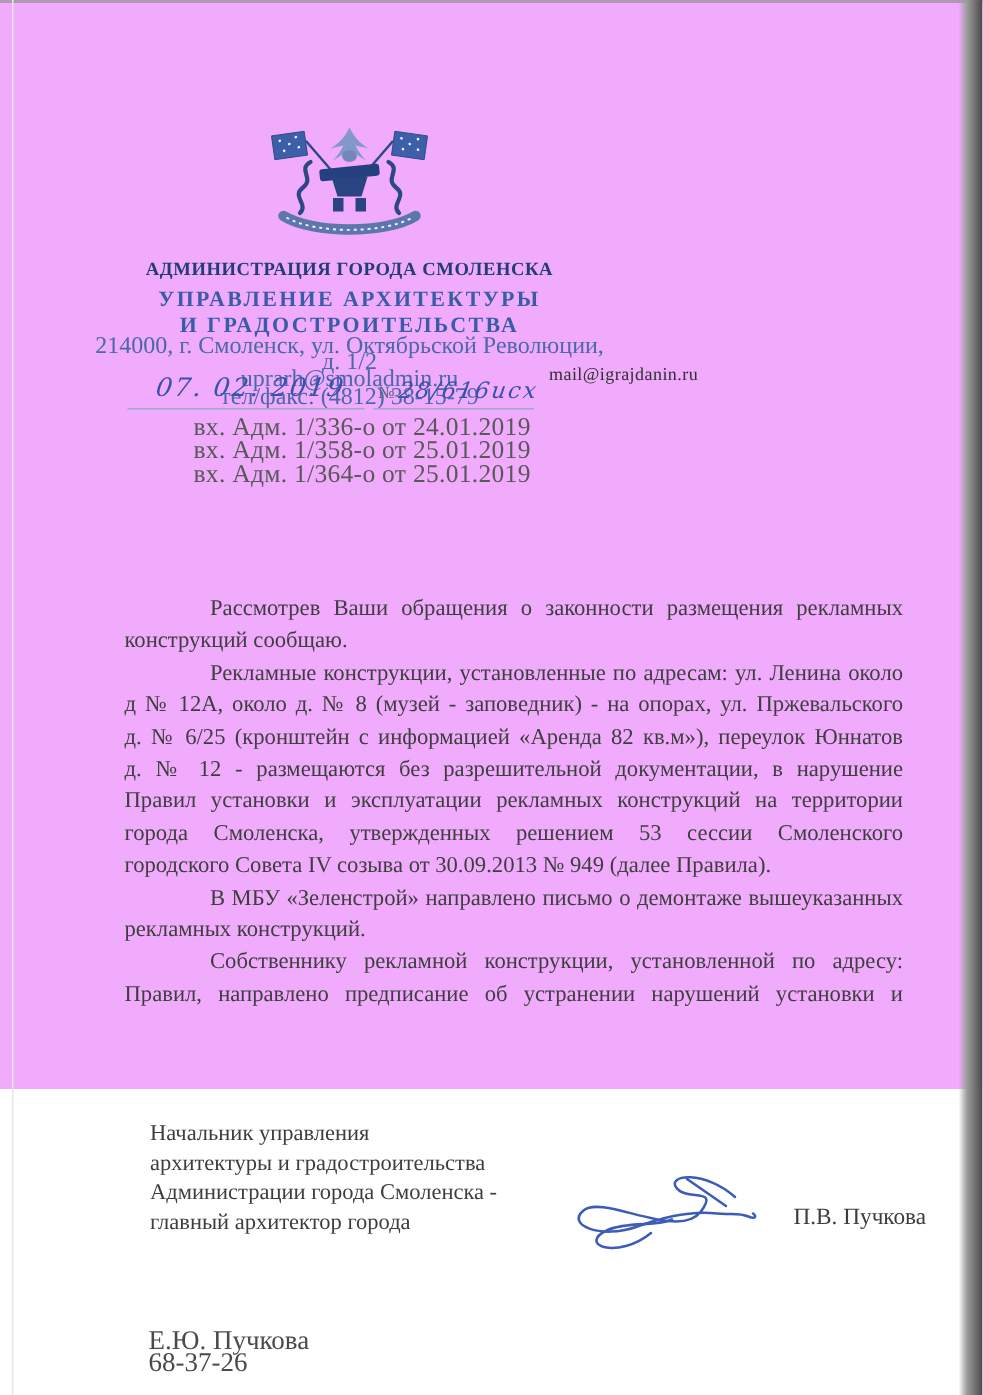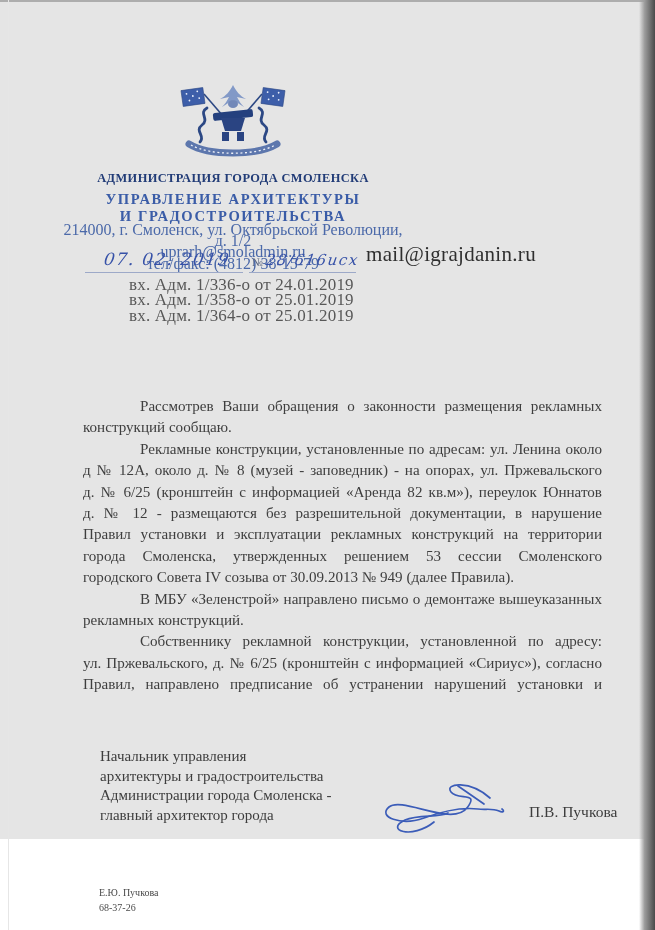--- a/index.html
+++ b/index.html
@@ -7,22 +7,22 @@
     padding: 0;
     width: 655px;
     height: 930px;
     background: #ffffff;
     font-family: "Liberation Serif", serif;
     overflow: hidden;
   }
   .page {
     position: relative;
     width: 655px;
-    height: 839px;
-    background: #e5e5e5;
+    height: 726px;
+    background: #f0abfc;
     text-decoration: underline;
   }
   
   .scan-edge-right {
     position: absolute; top: 0; right: 0; width: 16px; height: 930px;
     background: linear-gradient(to right, rgba(120,120,120,0) 0%, #9c9c9c 35%, #4a4a4a 100%);
   }
   .scan-edge-top {
     position: absolute; top: 0; left: 0; width: 655px; height: 2px;
     background: #8f8f8f; opacity: .65;
@@ -60,21 +60,21 @@
     letter-spacing: 1.5px;
     white-space: nowrap;
   }
   .hw-date { position: absolute; left: 104px; top: 249px; font-size: 17px; }
   .hw-line-1 { position: absolute; left: 85px; top: 272px; width: 158px; height: 1px; background: #9da9c8; }
   .no-sign { position: absolute; left: 252px; top: 256px; font-size: 11.5px; color: #55617e; }
   .hw-number { position: absolute; left: 266px; top: 251px; font-size: 15px; }
   .hw-line-2 { position: absolute; left: 249px; top: 272px; width: 107px; height: 1px; background: #9da9c8; }
   .recipient-email {
     position: absolute; left: 366px; top: 242px;
-    font-size: 21px; color: #2f2f2f; letter-spacing: .3px;
+    font-size: 12px; color: #2f2f2f; letter-spacing: .3px;
   }
   .incoming-refs {
     position: absolute; left: 129px; top: 277px;
     font-size: 17px; line-height: 15.4px; color: #585858; letter-spacing: .2px;
   }
   
   .body-text {
     position: absolute; left: 83px; top: 396px; width: 519px;
     font-size: 15.1px; color: #3e3e3e;
   }
@@ -91,21 +91,21 @@
     font-size: 15px; line-height: 19.6px; color: #3d3d3d;
   }
   .signature-svg { position: absolute; left: 372px; top: 778px; }
   .signer-name {
     position: absolute; left: 529px; top: 803px;
     font-size: 15.5px; color: #3d3d3d;
   }
   
   .footer {
     position: absolute; left: 99px; top: 886px;
-    font-size: 10px; line-height: 14.6px; color: #4a4a4a;
+    font-size: 18px; line-height: 14.6px; color: #4a4a4a;
   }
 </style>
 </head>
 <body>
 
 <div class="page">
 
   <div class="scan-edge-top"></div>
   <div class="scan-streak-left"></div>
 
@@ -187,21 +187,20 @@
     <div class="line">д. № 6/25 (кронштейн с информацией «Аренда 82 кв.м»),  переулок Юннатов</div>
     <div class="line">д. № 12 - размещаются без разрешительной документации, в нарушение</div>
     <div class="line">Правил установки и эксплуатации рекламных конструкций на территории</div>
     <div class="line">города Смоленска, утвержденных решением 53 сессии Смоленского</div>
     <div class="line last">городского Совета IV созыва от 30.09.2013 № 949 (далее Правила).</div>
 
     <div class="line indent">В МБУ «Зеленстрой» направлено письмо о демонтаже вышеуказанных</div>
     <div class="line last">рекламных конструкций.</div>
 
     <div class="line indent">Собственнику рекламной конструкции, установленной по адресу:</div>
-    <div class="line">ул. Пржевальского, д. № 6/25 (кронштейн с информацией «Сириус»), согласно</div>
     <div class="line">Правил, направлено предписание об устранении нарушений установки и</div>
   </div>
 
   <div class="signer-title">
     <div>Начальник управления</div>
     <div>архитектуры и градостроительства</div>
     <div>Администрации города Смоленска -</div>
     <div>главный архитектор города</div>
   </div>
 

